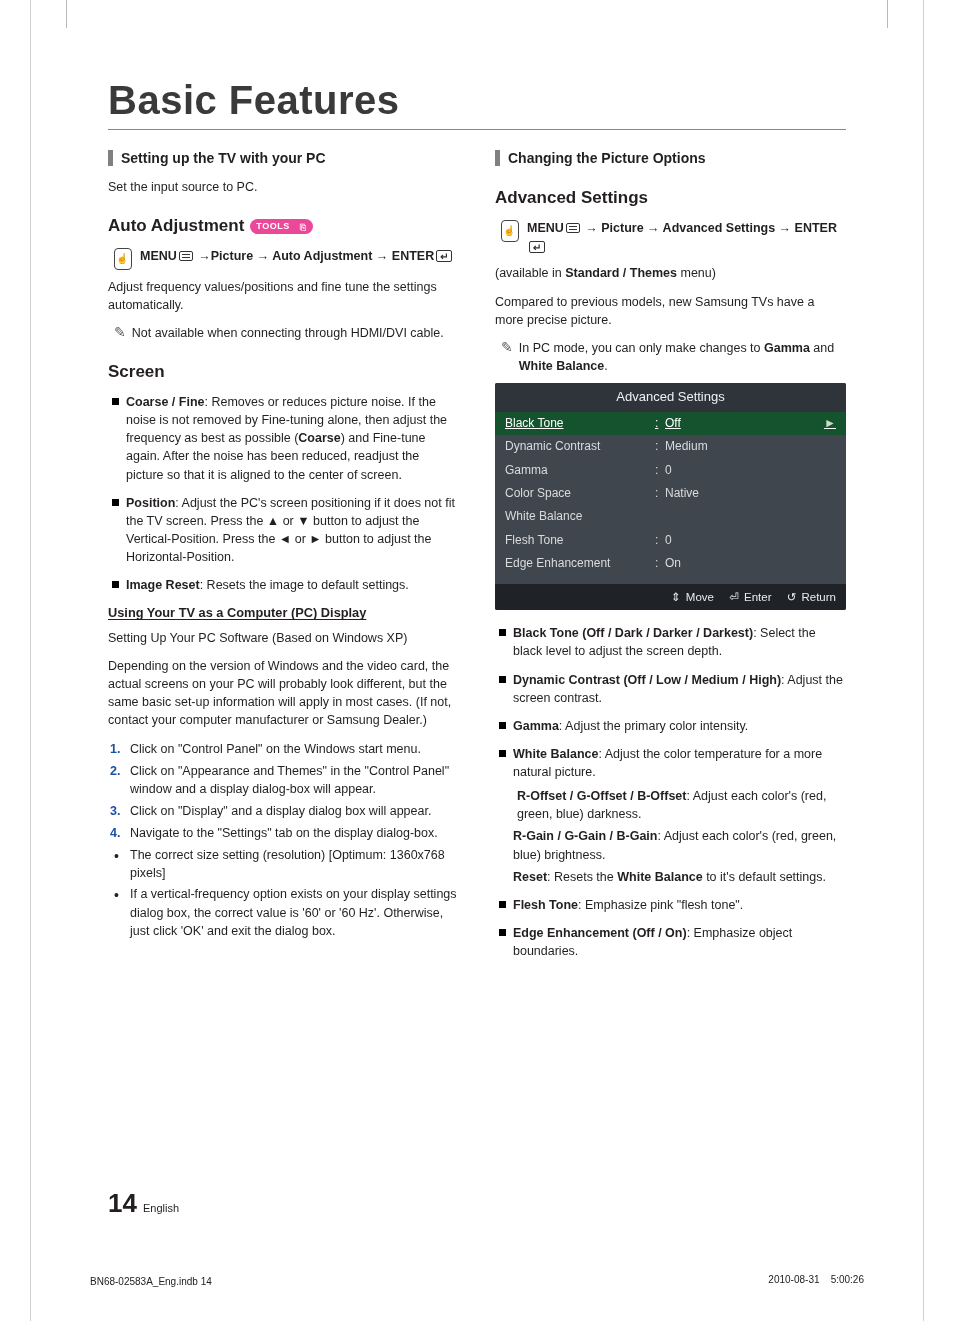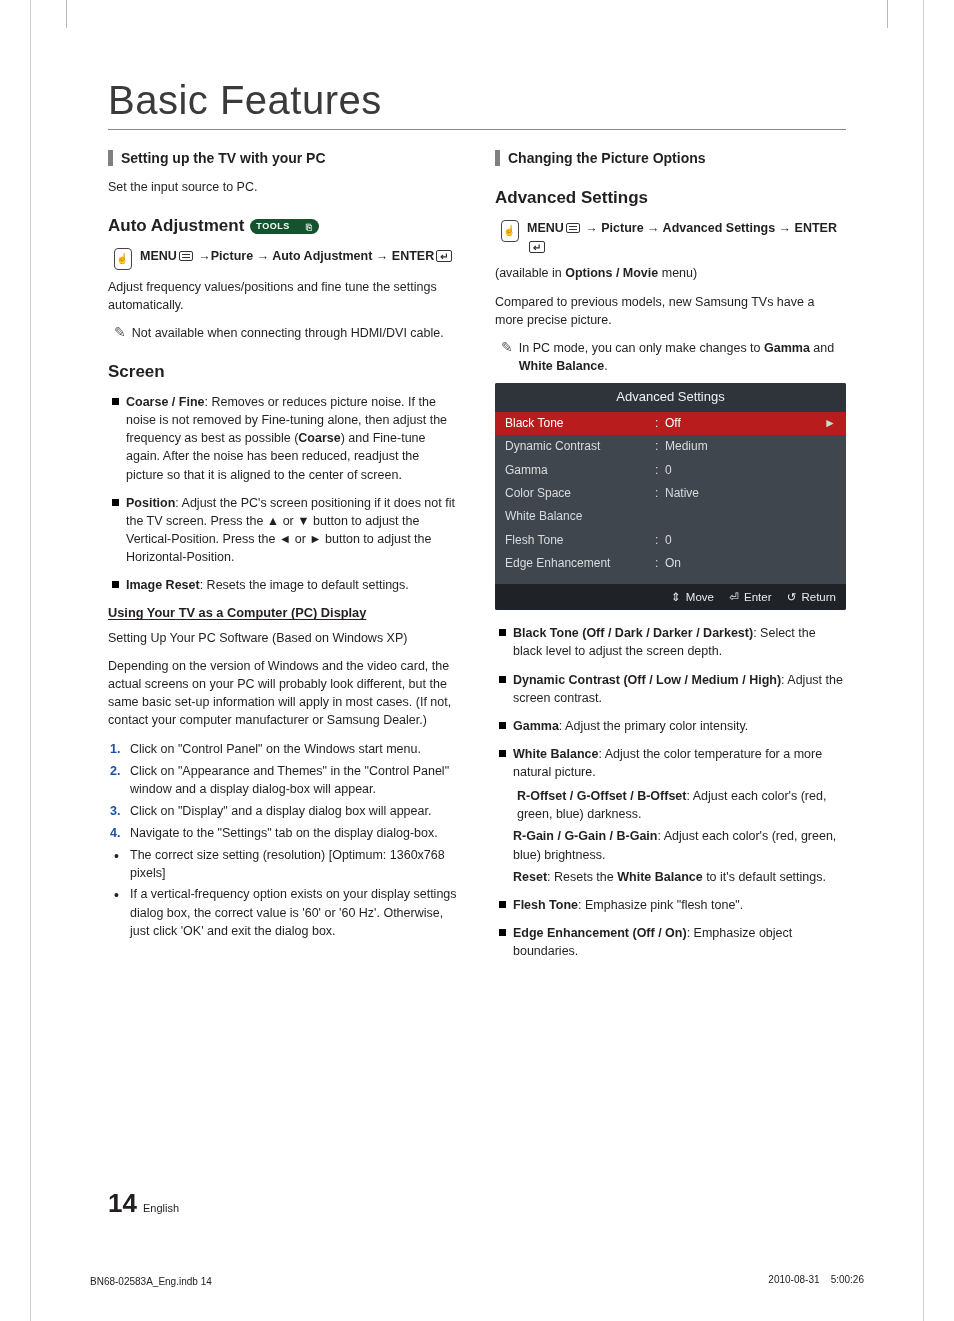--- a/index.html
+++ b/index.html
@@ -18,37 +18,37 @@
     border-right: 1px solid #cfcfcf;
   }
   .crop-tl, .crop-tr { position: absolute; top: 0; width: 1px; height: 28px; background:#b8b8b8; }
   .crop-tl { left: 66px; } .crop-tr { right: 66px; }
   .content {
     position: absolute;
     left: 108px; right: 108px; top: 78px; bottom: 78px;
   }
   .page-title {
     font-size: 40px;
-    font-weight: 400;
+    font-weight: 700;
     letter-spacing: 0.5px;
     color: #3a3a3a;
     border-bottom: 1px solid #888;
     padding-bottom: 6px;
     margin-bottom: 14px;
   }
   .cols { display: flex; gap: 36px; }
   .col { flex: 1 1 0; font-size: 12.5px; line-height: 1.45; }
   .sect-hdr { display: flex; align-items: center; gap: 8px; margin: 4px 0 10px; }
   .sect-bar { width: 5px; height: 16px; background: #808080; }
   .sect-hdr .t { font-weight: 700; font-size: 14px; }
   .p { margin: 6px 0 10px; }
   .h3 { font-size: 17px; font-weight: 700; margin: 18px 0 8px; display:flex; align-items:center; gap:6px;}
   .tools-badge {
-    display: inline-flex; align-items:flex-end; gap:16px;
-    background:#14532d; color:#fff; font-size:9px; font-weight:700;
+    display: inline-flex; align-items:flex-end; gap:10px;
+    background:#ec4899; color:#fff; font-size:9px; font-weight:700;
     padding:1px 6px; border-radius:9px; letter-spacing:0.5px;
   }
   .tools-badge .shortcut { font-size:8px; opacity:.9; }
   .menu-path { display:flex; align-items:flex-start; gap:8px; margin-left:6px; margin-bottom:8px; }
   .remote-icon {
     width:18px; height:22px; border:1.2px solid #444; border-radius:4px;
     display:flex; align-items:center; justify-content:center; flex:0 0 auto;
     font-size:10px; color:#444; margin-top:1px;
   }
   .menu-path .txt { font-weight:700; font-size:12.5px; line-height:1.5; }
@@ -84,21 +84,21 @@
   ul.dot > li::before{ content:"•"; position:absolute; left:6px; top:0; font-size:14px; color:#222;}
 
   
   .osd {
     margin: 8px 0 14px;
     background:#40464d; color:#d9dbdd; border-radius:2px; overflow:hidden;
     font-size:12px;
   }
   .osd .title { background:#2f343a; color:#eef0f2; text-align:center; padding:5px 0; font-size:13px;}
   .osd .row { display:flex; align-items:center; padding:3px 10px; }
-  .osd .row.sel { background:#b91c1c; color:#fff; }
+  .osd .row.sel { background:#14532d; color:#fff;text-decoration:underline; }
   .osd .row .label { flex:0 0 150px; }
   .osd .row .colon { width:10px; }
   .osd .row .val { flex:1; }
   .osd .row .arrow-r { color:#c7e1c9; font-size:12px; }
   .osd .btnbar { background:#1f2327; color:#e9ebed; display:flex; justify-content:flex-end; gap:14px; padding:5px 10px; font-size:11.5px;}
   .osd .btnbar .g { display:flex; align-items:center; gap:4px;}
   .g .ic { display:inline-flex; width:12px; height:12px; align-items:center; justify-content:center; }
 
   .sub-p { margin:4px 0 2px; }
   .indent { margin-left:18px; }
@@ -195,21 +195,21 @@
       </div>
 
       <div class="menu-path">
         <div class="remote-icon">☝</div>
         <div class="txt">
           MENU<span class="menu-glyph"></span> → Picture → Advanced Settings → ENTER<span class="enter-glyph"></span>
         </div>
       </div>
 
       <div class="p">
-        <span>(available in </span><span class="strong">Options / Movie</span><span> menu)</span>
+        <span>(available in </span><span class="strong">Standard / Themes</span><span> menu)</span>
       </div>
       <div class="p">Compared to previous models, new Samsung TVs have a more precise picture.</div>
 
       <div class="note">
         <div class="hand">✎</div>
         <div>
           <span>In PC mode, you can only make changes to </span><span class="strong">Gamma</span><span> and </span><span class="strong">White Balance</span><span>.</span>
         </div>
       </div>
 

